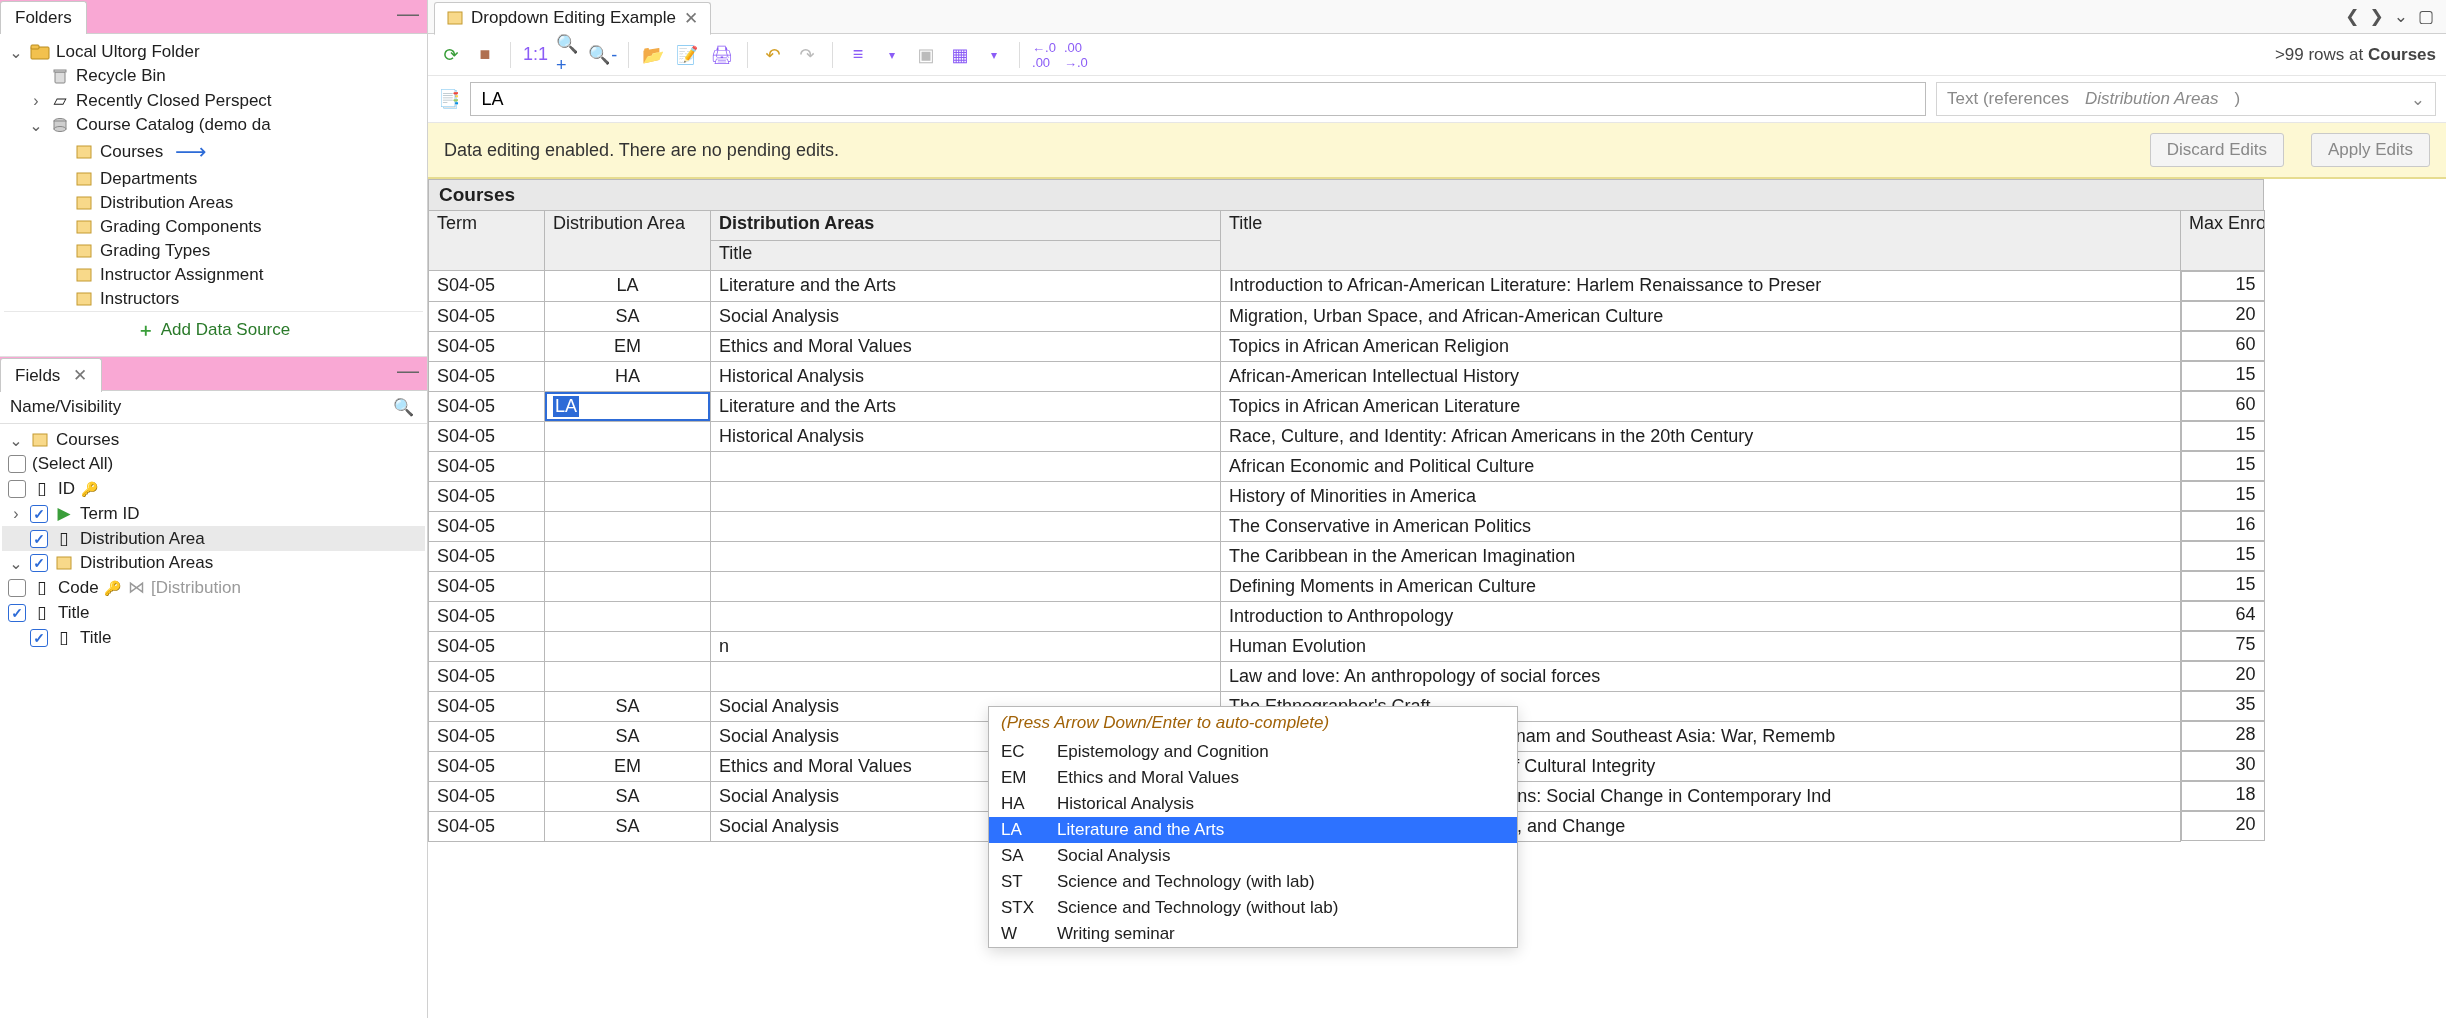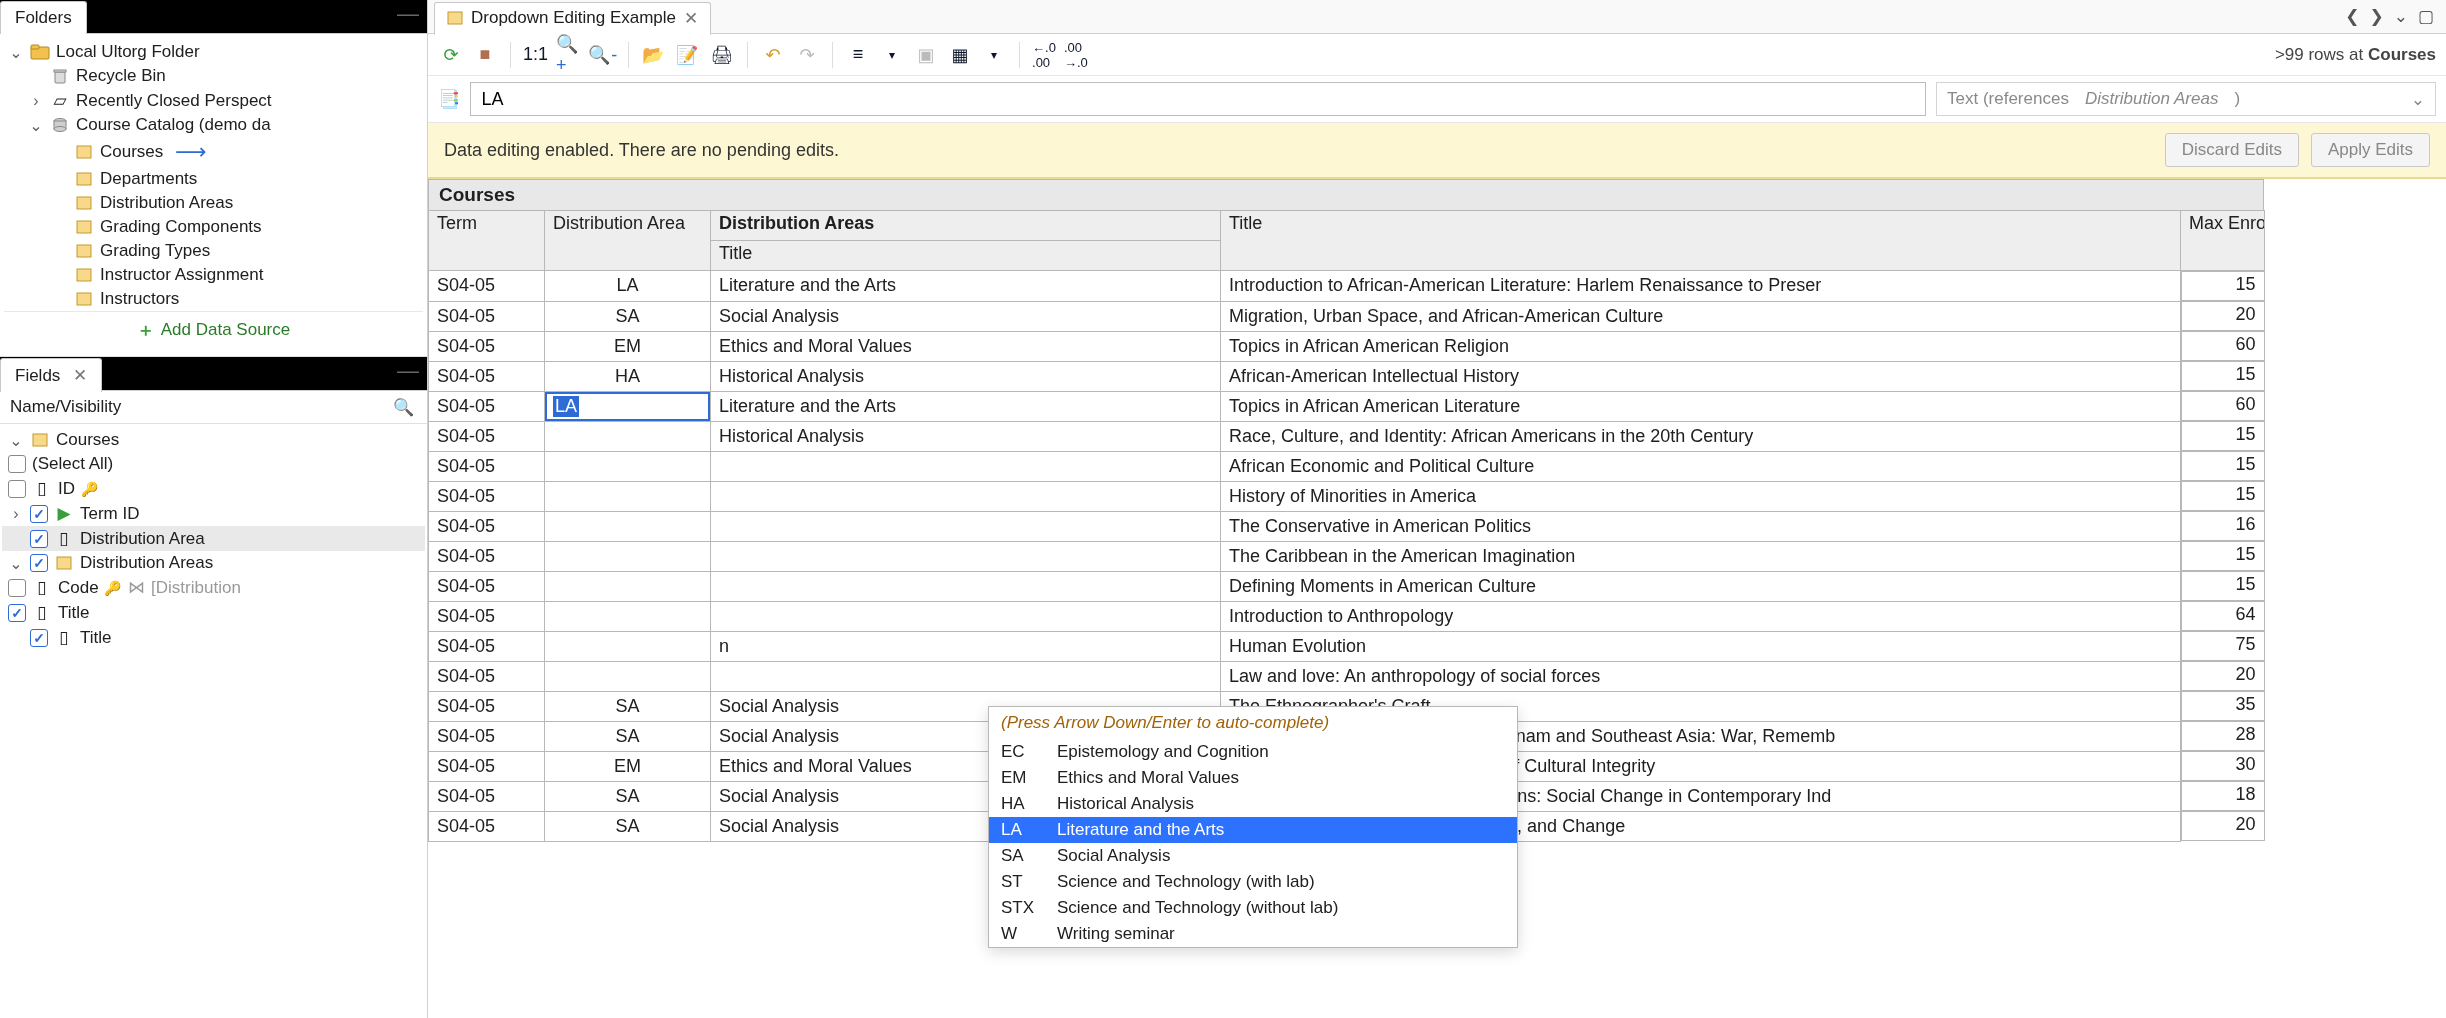--- a/index.html
+++ b/index.html
@@ -21,21 +21,21 @@
   .left {
     width: 428px;
     display: flex;
     flex-direction: column;
     border-right: 1px solid #d0d0d0;
   }
   .tabbar {
     display: flex;
     align-items: center;
     height: 34px;
-    background: #000000;
+    background: #f9a8d4;
     border-bottom: 1px solid #d0d0d0;
     position: relative;
   }
   .tab {
     padding: 6px 14px;
     background: #ffffff;
     border: 1px solid #c8c8c8;
     border-bottom: none;
     border-top-left-radius: 3px;
     border-top-right-radius: 3px;
@@ -148,21 +148,21 @@
   .editor-tabs .winctrls { margin-left: auto; display:flex; gap:10px; padding-right:12px; color:#555;}
 
   .toolbar {
     display: flex;
     align-items: center;
     height: 42px;
     padding: 0 10px;
     gap: 8px;
     border-bottom: 1px solid #e6e6e6;
   }
-  .tbtn { width: 26px; height: 26px; display: inline-flex; align-items:center; justify-content:center; color:#0f172a; font-size:18px;}
+  .tbtn { width: 26px; height: 26px; display: inline-flex; align-items:center; justify-content:center; color:#8b5cf6; font-size:18px;}
   .sep { width:1px; height:26px; background:#ddd; margin: 0 4px;}
   .toolbar .spacer { flex:1; }
   .rowcount { font-size: 17px; color: #444; }
 
   .searchbar {
     display:flex;
     align-items:center;
     padding: 6px 10px;
     gap: 10px;
     border-bottom: 1px solid #e6e6e6;
@@ -191,21 +191,21 @@
 
   .yellowbar {
     display:flex;
     align-items:center;
     background: #fdf8d3;
     border-bottom: 2px solid #e6dc90;
     padding: 10px 16px;
     font-size: 18px;
     color: #333;
   }
-  .yellowbar .btns { margin-left:auto; display:flex; gap:12px; }
+  .yellowbar .btns { margin-left:auto; display:flex; gap:27px; }
   .yellowbar button {
     height: 34px;
     padding: 0 16px;
     border: 1px solid #c9c9c9;
     background: #f4f4f4;
     color: #888;
     font-size: 17px;
     border-radius: 3px;
   }
 

